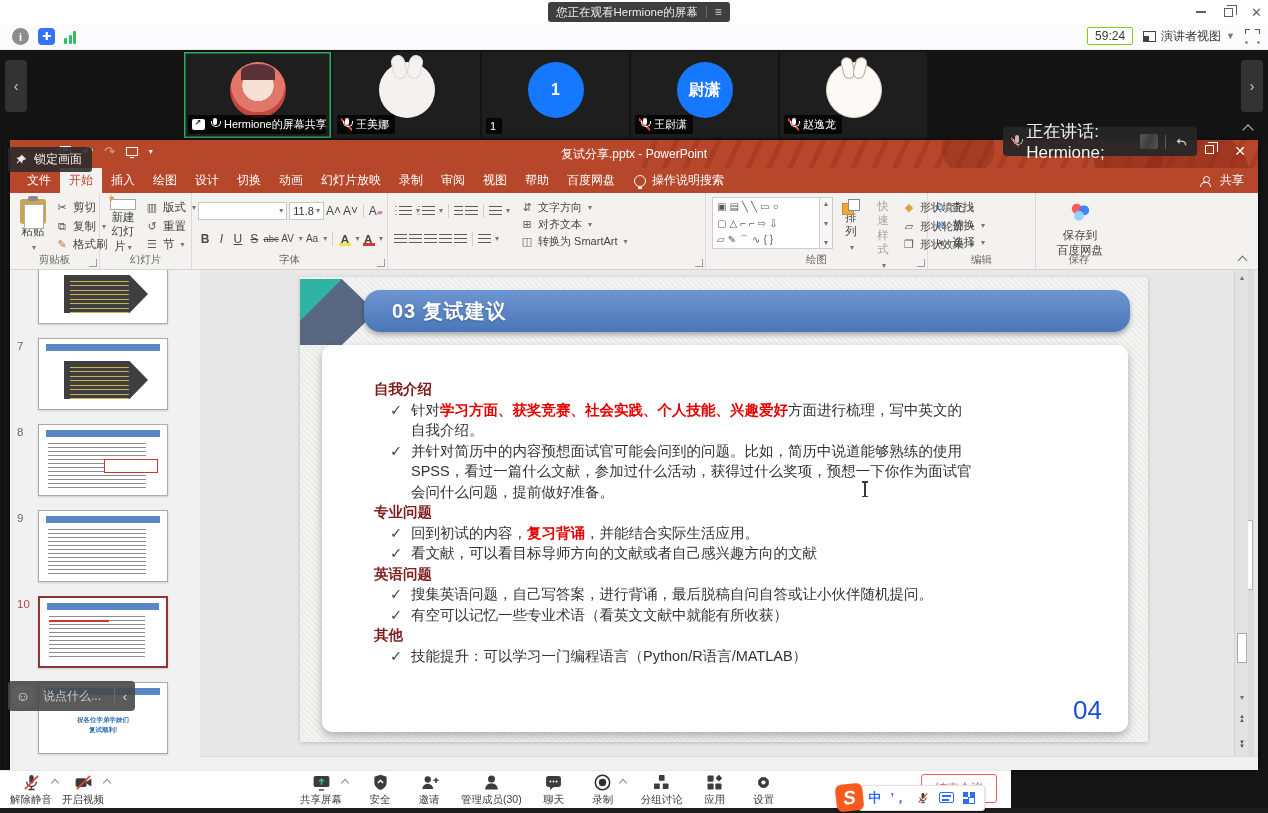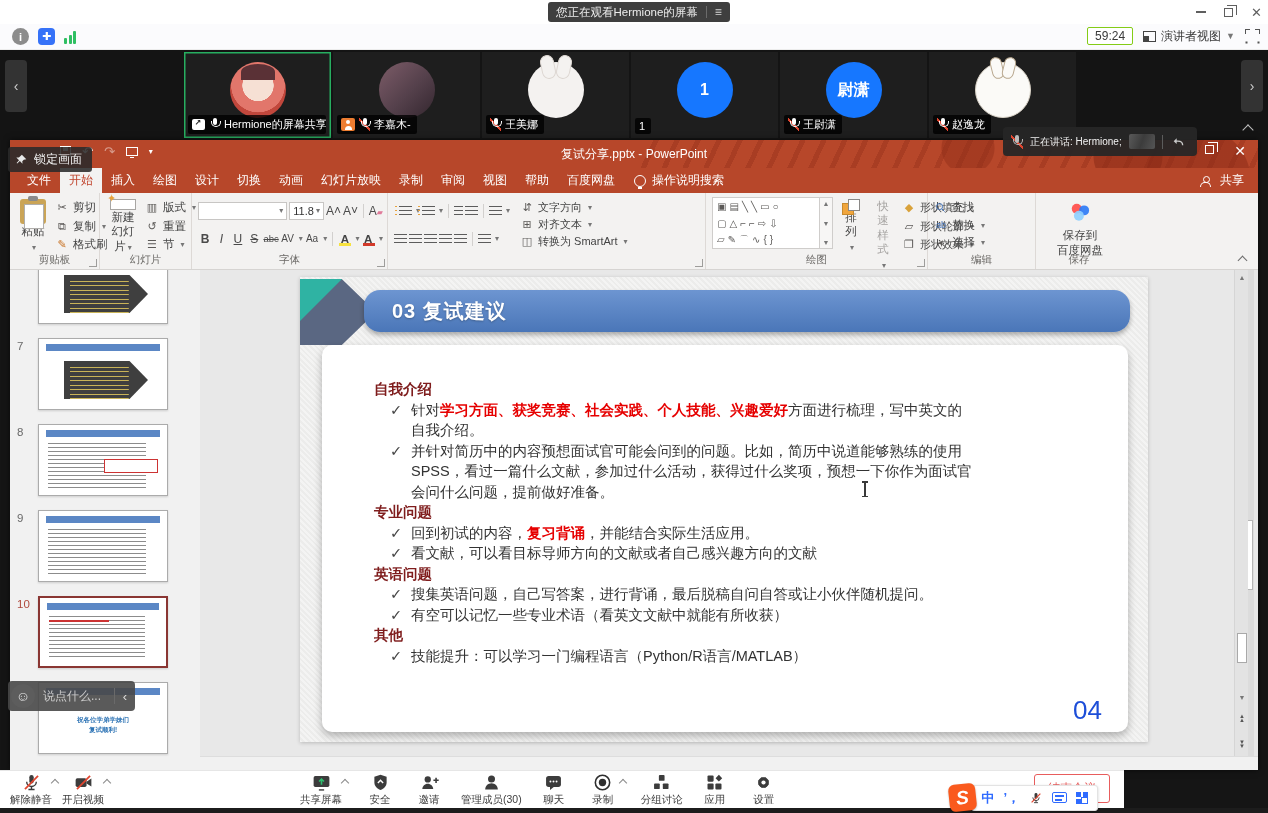--- a/index.html
+++ b/index.html
@@ -72,21 +72,21 @@
   .pb-mic::after,.pb-micmuted::after{content:"";position:absolute;left:1.5px;top:3px;width:8px;height:5px;border:1px solid #fff;border-top:0;border-radius:0 0 6px 6px;}
   .pb-micmuted{background-image:linear-gradient(45deg,transparent 44%,#e0452f 44% 56%,transparent 56%);}
   .pb-member{width:14px;height:13px;background:#ed7d31;border-radius:2px;}
   .pb-member::before{content:"";position:absolute;left:5px;top:2px;width:4px;height:4px;border-radius:50%;background:#fff;}
   .pb-member::after{content:"";position:absolute;left:3.5px;bottom:1.5px;width:7px;height:4px;border-radius:4px 4px 0 0;background:#fff;}
   .strip-collapse{position:absolute;right:16px;top:70px;color:#bfbfbf;}
   .chev-up{display:inline-block;width:8px;height:8px;border-left:1.6px solid #bfbfbf;border-top:1.6px solid #bfbfbf;transform:rotate(45deg);}
 
   
   .toast{position:absolute;left:1003px;top:127px;width:194px;height:29px;background:rgba(38,38,38,.94);border-radius:4px;
-    z-index:60;display:flex;align-items:center;padding:0 8px;gap:7px;color:#f0f0f0;font-size:10px;}
+    z-index:60;display:flex;align-items:center;padding:0 8px;gap:7px;color:#f0f0f0;font-size:17px;}
   .toast .mini-mic{width:12px;height:14px;position:relative;background-image:linear-gradient(45deg,transparent 44%,#e0452f 44% 56%,transparent 56%);}
   .toast .mini-mic::before{content:"";position:absolute;left:4px;top:0;width:4px;height:8px;background:#bbb;border-radius:2px;}
   .toast .mini-mic::after{content:"";position:absolute;left:2px;top:4px;width:8px;height:5px;border:1px solid #bbb;border-top:0;border-radius:0 0 6px 6px;}
   .toast-logo{width:26px;height:15px;border-radius:2px;background:linear-gradient(110deg,#5a5a5a,#3c3c3c 50%,#555);}
   .toast .sep{width:1px;height:14px;background:#5c5c5c;}
   .toast svg{flex:none;}
 
   
   .ppt{position:absolute;left:10px;top:140px;width:1248px;height:630px;background:#f3f2f1;box-shadow:0 0 6px rgba(0,0,0,.6);}
   .ppt-titlebar{position:absolute;left:0;top:0;width:100%;height:28px;background:#b7472a;overflow:hidden;}
@@ -216,21 +216,21 @@
 
   
   .chatpill{position:absolute;left:8px;top:681px;width:127px;height:30px;z-index:40;background:rgba(72,72,72,.9);
     border-radius:4px;display:flex;align-items:center;gap:8px;padding:0 8px 0 3px;}
   .emoji-btn{width:24px;height:24px;border-radius:50%;background:#5d5d5d;color:#e8e8e8;font-size:14px;display:flex;align-items:center;justify-content:center;}
   .chat-ph{color:#c9c9c9;font-size:12px;flex:1;white-space:nowrap;}
   .chat-sep{width:1px;height:16px;background:#6a6a6a;}
   .chat-col{color:#ddd;font-size:13px;}
 
   
-  .toolbar{position:absolute;left:0;top:770px;width:1124px;height:38px;background:#fff;border-top:1px solid #e6e6e6;display:flex;align-items:center;}
+  .toolbar{position:absolute;left:0;top:770px;width:1011px;height:38px;background:#fff;border-top:1px solid #e6e6e6;display:flex;align-items:center;}
   .tb-left{display:flex;align-items:flex-start;gap:4px;margin-left:10px;}
   .tb-center{display:flex;align-items:flex-start;gap:15px;margin-left:190px;}
   .titem{position:relative;display:flex;flex-direction:column;align-items:center;gap:1px;min-width:34px;}
   .titem .ticon{height:20px;display:flex;align-items:center;justify-content:center;}
   .titem .tlabel{font-size:10.5px;color:#3d3d3d;white-space:nowrap;}
   .tcaret{align-self:flex-start;margin-top:8px;width:6px;height:6px;border-left:1.4px solid #8a8a8a;border-top:1.4px solid #8a8a8a;transform:rotate(45deg);}
   .end-btn{position:absolute;right:14px;top:3px;border:1px solid #e85d5d;color:#e85d5d;background:#fff;border-radius:3px;
     font-size:12px;padding:5px 13px;}
   .ime{position:absolute;right:26px;top:13px;z-index:20;display:flex;align-items:center;}
   .sogou-s{width:27px;height:27px;background:#fa5a1e;border-radius:6px;color:#fff;font-weight:bold;font-size:19px;font-style:italic;
@@ -370,32 +370,20 @@
           </div>
     <div class="plabel">
       <span class="badges">
               <span class="pb pb-screenshare"></span>
               <span class="pb pb-mic"></span>
             </span>
       <span class="pname">Hermione的屏幕共享</span>
     </div>
   </div>
         <div class="tile">
-    <div class="avatar av-photo">
-            <span class="avtext"></span>
-          </div>
-    <div class="plabel">
-      <span class="badges">
-              <span class="pb pb-member"></span>
-              <span class="pb pb-micmuted"></span>
-            </span>
-      <span class="pname">李嘉木-</span>
-    </div>
-  </div>
-        <div class="tile">
     <div class="avatar av-bunnywhite">
             <span class="avtext"></span>
           </div>
     <div class="plabel">
       <span class="badges">
               <span class="pb pb-micmuted"></span>
             </span>
       <span class="pname">王美娜</span>
     </div>
   </div>

